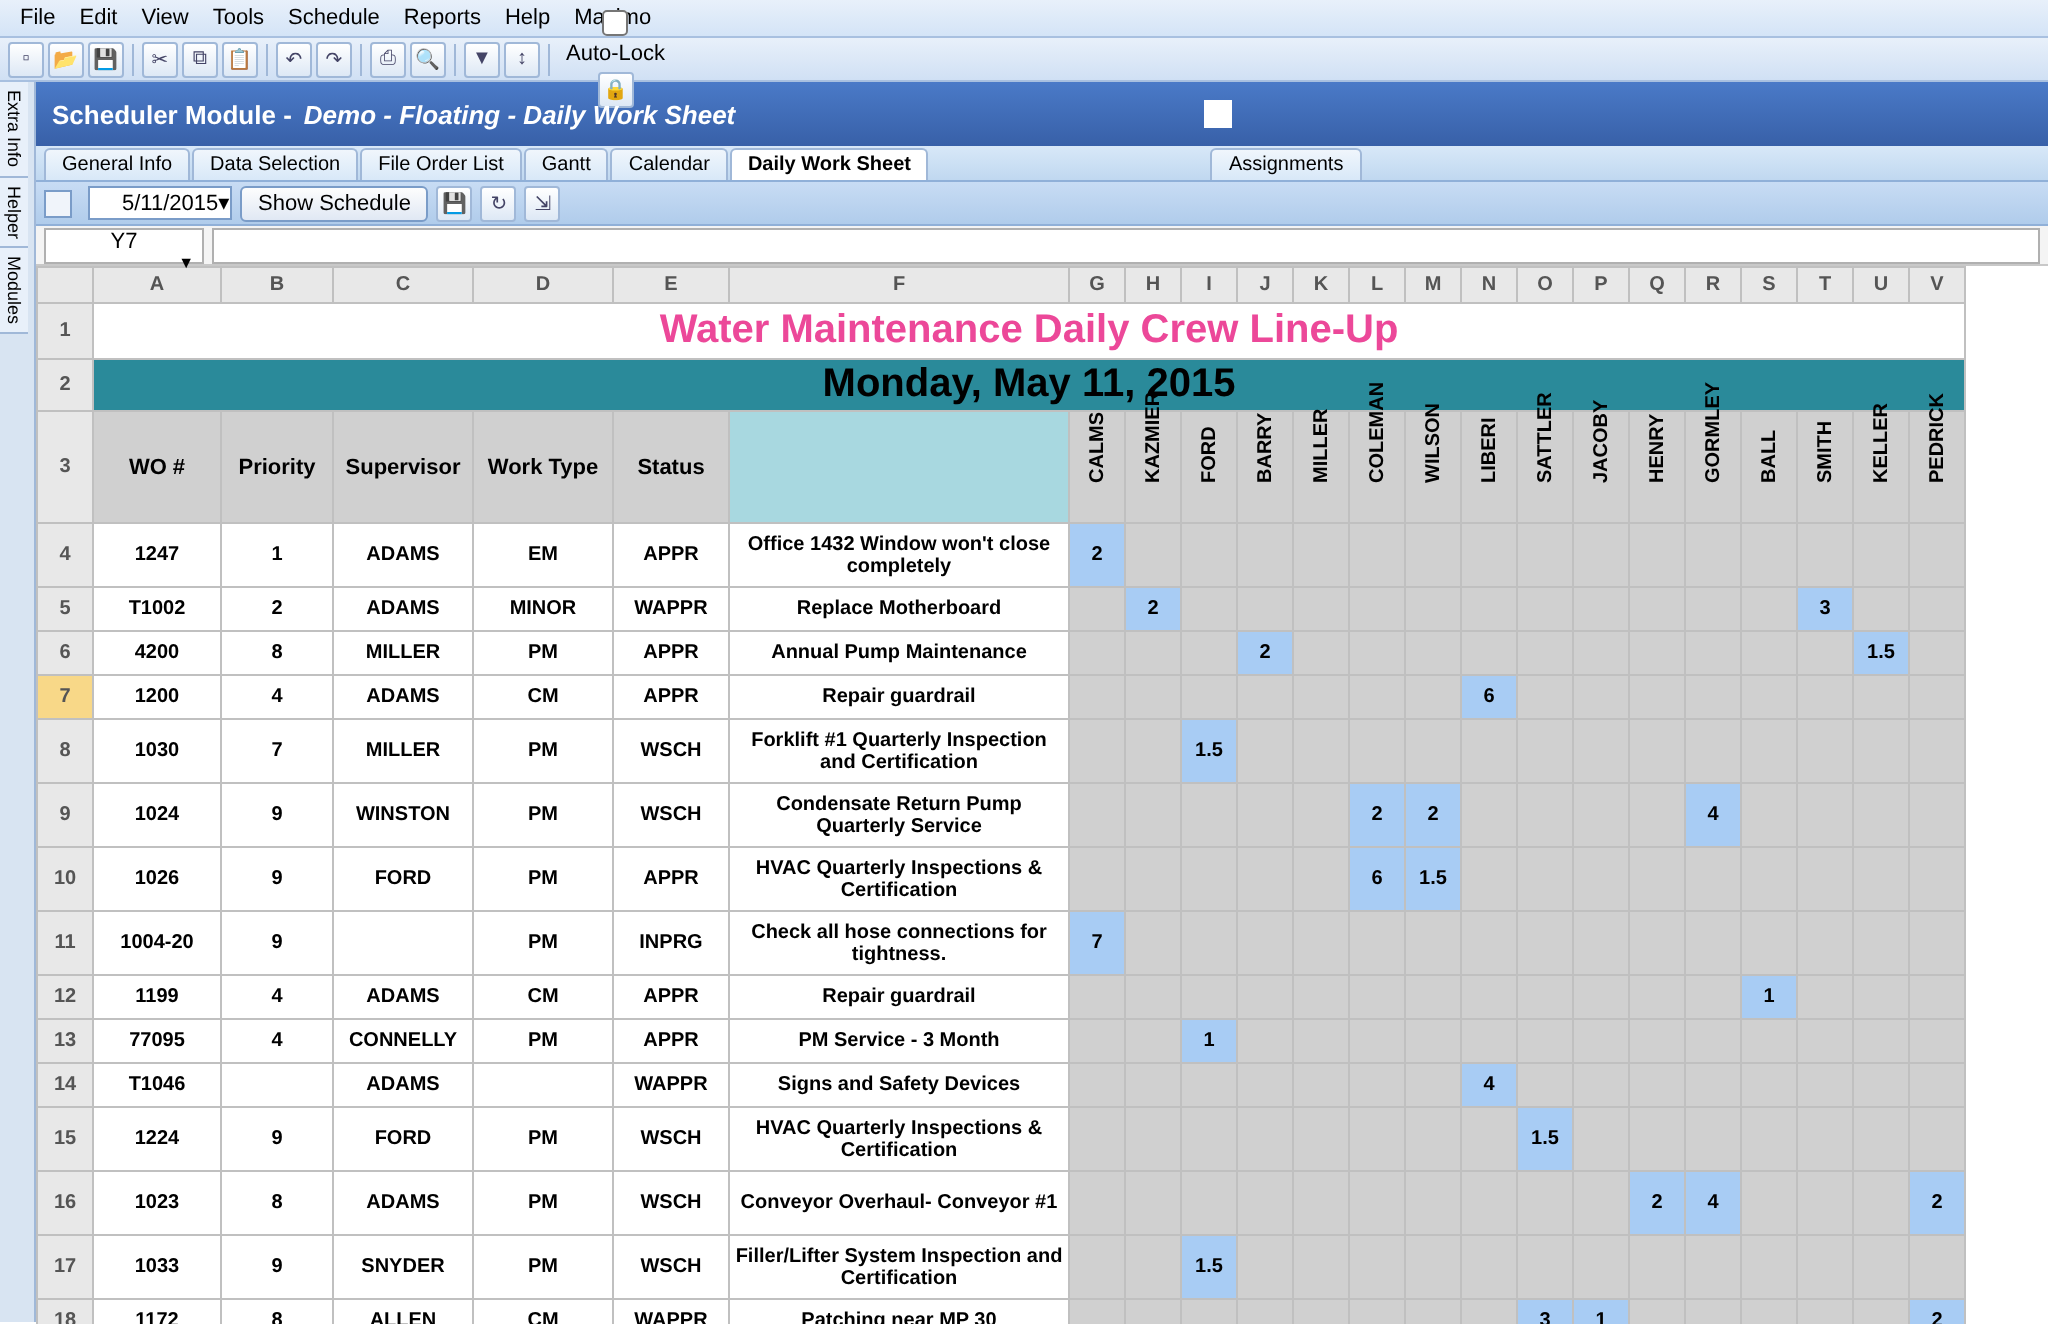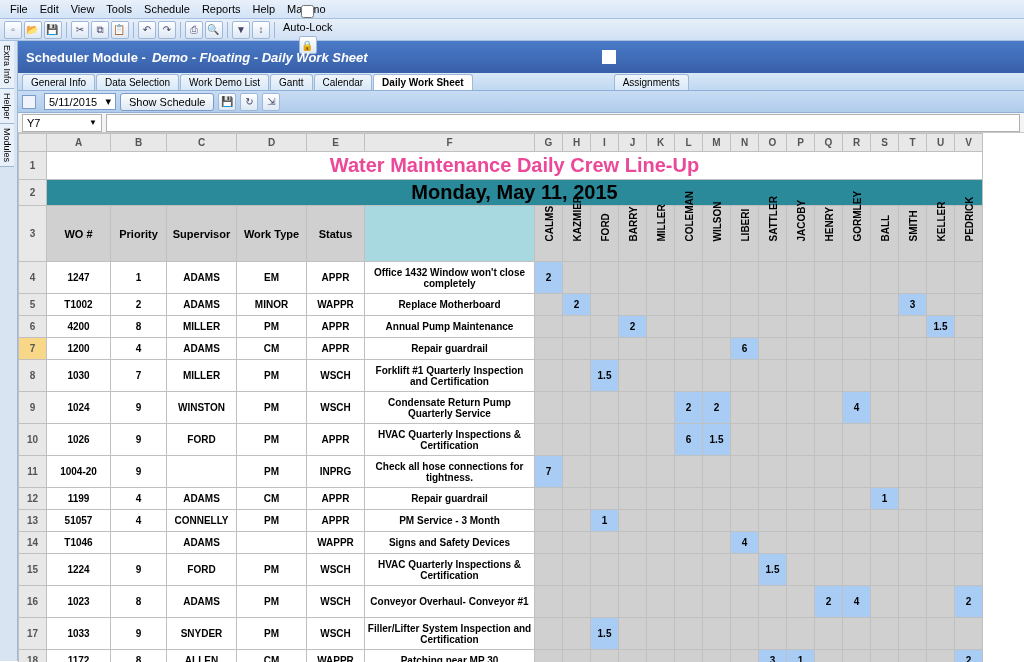--- a/index.html
+++ b/index.html
@@ -27,27 +27,27 @@
   .titlestrip .dd { width: 14px; height: 14px; background: #fff; margin-left: auto; margin-right: 400px; }
   
   
   .tabrow { background: linear-gradient(#d8e8f8,#c0d8f0); height: 18px; display: flex; align-items: flex-end; padding: 0 4px; border-bottom: 1px solid #90b0d8; font-size: 10px; }
   .tab { padding: 2px 8px; background: linear-gradient(#f0f6fc,#d8e8f8); border: 1px solid #a0b8d8; border-bottom: none; border-radius: 3px 3px 0 0; margin-right: 1px; cursor: default; margin-top: 35px; }
   .tab.active { background: #fff; font-weight: bold; }
   .tab.far { margin-left: 140px; }
   
   
   .schedrow { background: linear-gradient(#c8dcf4,#b0cceb); height: 22px; display: flex; align-items: center; padding: 0 4px; gap: 4px; border-bottom: 1px solid #90b0d8; }
-  .datebox { background: #fff; border: 1px solid #7a9cc8; padding: 1px 4px; font-size: 11px; width: 72px; display: flex; align-items: center; }
+  .datebox { background: #fff; border: 1px solid #7a9cc8; padding: 1px 16px; font-size: 11px; width: 72px; display: flex; align-items: center; }
   .calicon { width: 14px; height: 14px; border: 1px solid #7a9cc8; background: #f0f4fa; margin-right: 4px; }
   .btnss { background: linear-gradient(#fdfdfd,#e0e8f4); border: 1px solid #7a9cc8; border-radius: 3px; padding: 2px 8px; font-size: 11px; }
   
   
   .formulabar { height: 20px; display: flex; align-items: center; border-bottom: 1px solid #c8c8c8; background: #f4f4f4; }
-  .namebox { width: 80px; height: 18px; border: 1px solid #b0b0b0; background: #fff; margin: 0 4px; padding: 0 4px; font-size: 11px; display: flex; align-items: center; }
+  .namebox { width: 80px; height: 18px; border: 1px solid #b0b0b0; background: #fff; margin: 0 4px; padding: 0 4px; font-size: 11px; display: flex; align-items: center; flex-direction: column; }
   .fxarea { flex: 1; height: 18px; border: 1px solid #b0b0b0; background: #fff; margin-right: 4px; }
   
   
   .sheet { overflow: auto; height: 540px; }
   table.grid { border-collapse: collapse; table-layout: fixed; }
   table.grid td, table.grid th { border: 1px solid #c0c0c0; padding: 0; vertical-align: middle; }
   
   .rowhdr { width: 28px; background: #e8e8e8; text-align: center; font-size: 10px; color: #555; border: 1px solid #b0b0b0; }
   .colhdr { height: 18px; background: #e8e8e8; text-align: center; font-size: 10px; color: #555; border: 1px solid #b0b0b0; }
   .colhdr.sel, .rowhdr.sel { background: #f8d888; }
@@ -118,21 +118,21 @@
 
   <div class="titlestrip">
     <span class="mod">Scheduler Module -</span>
     <span>Demo - Floating - Daily Work Sheet</span>
     <div class="dd">▾</div>
   </div>
 
   <div class="tabrow" id="tabrow">
       <div class="tab">General Info</div>
       <div class="tab">Data Selection</div>
-      <div class="tab">Work Demo List</div>
+      <div class="tab">File Order List</div>
       <div class="tab">Gantt</div>
       <div class="tab">Calendar</div>
       <div class="tab active">Daily Work Sheet</div>
       <div class="tab far">Assignments</div>
     </div>
 
   <div class="schedrow">
     <div class="calicon"></div>
     <div class="datebox">
         <span>5/11/2015</span>
@@ -433,21 +433,21 @@
             <td class="crew"></td>
             <td class="crew"></td>
             <td class="crew"></td>
             <td class="crew val">1</td>
             <td class="crew"></td>
             <td class="crew"></td>
             <td class="crew"></td>
           </tr>
           <tr class="datarow">
             <th class="rowhdr">13</th>
-            <td>51057</td>
+            <td>77095</td>
             <td>4</td>
             <td>CONNELLY</td>
             <td>PM</td>
             <td>APPR</td>
             <td class="desc">PM Service - 3 Month</td>
             <td class="crew"></td>
             <td class="crew"></td>
             <td class="crew val">1</td>
             <td class="crew"></td>
             <td class="crew"></td>

